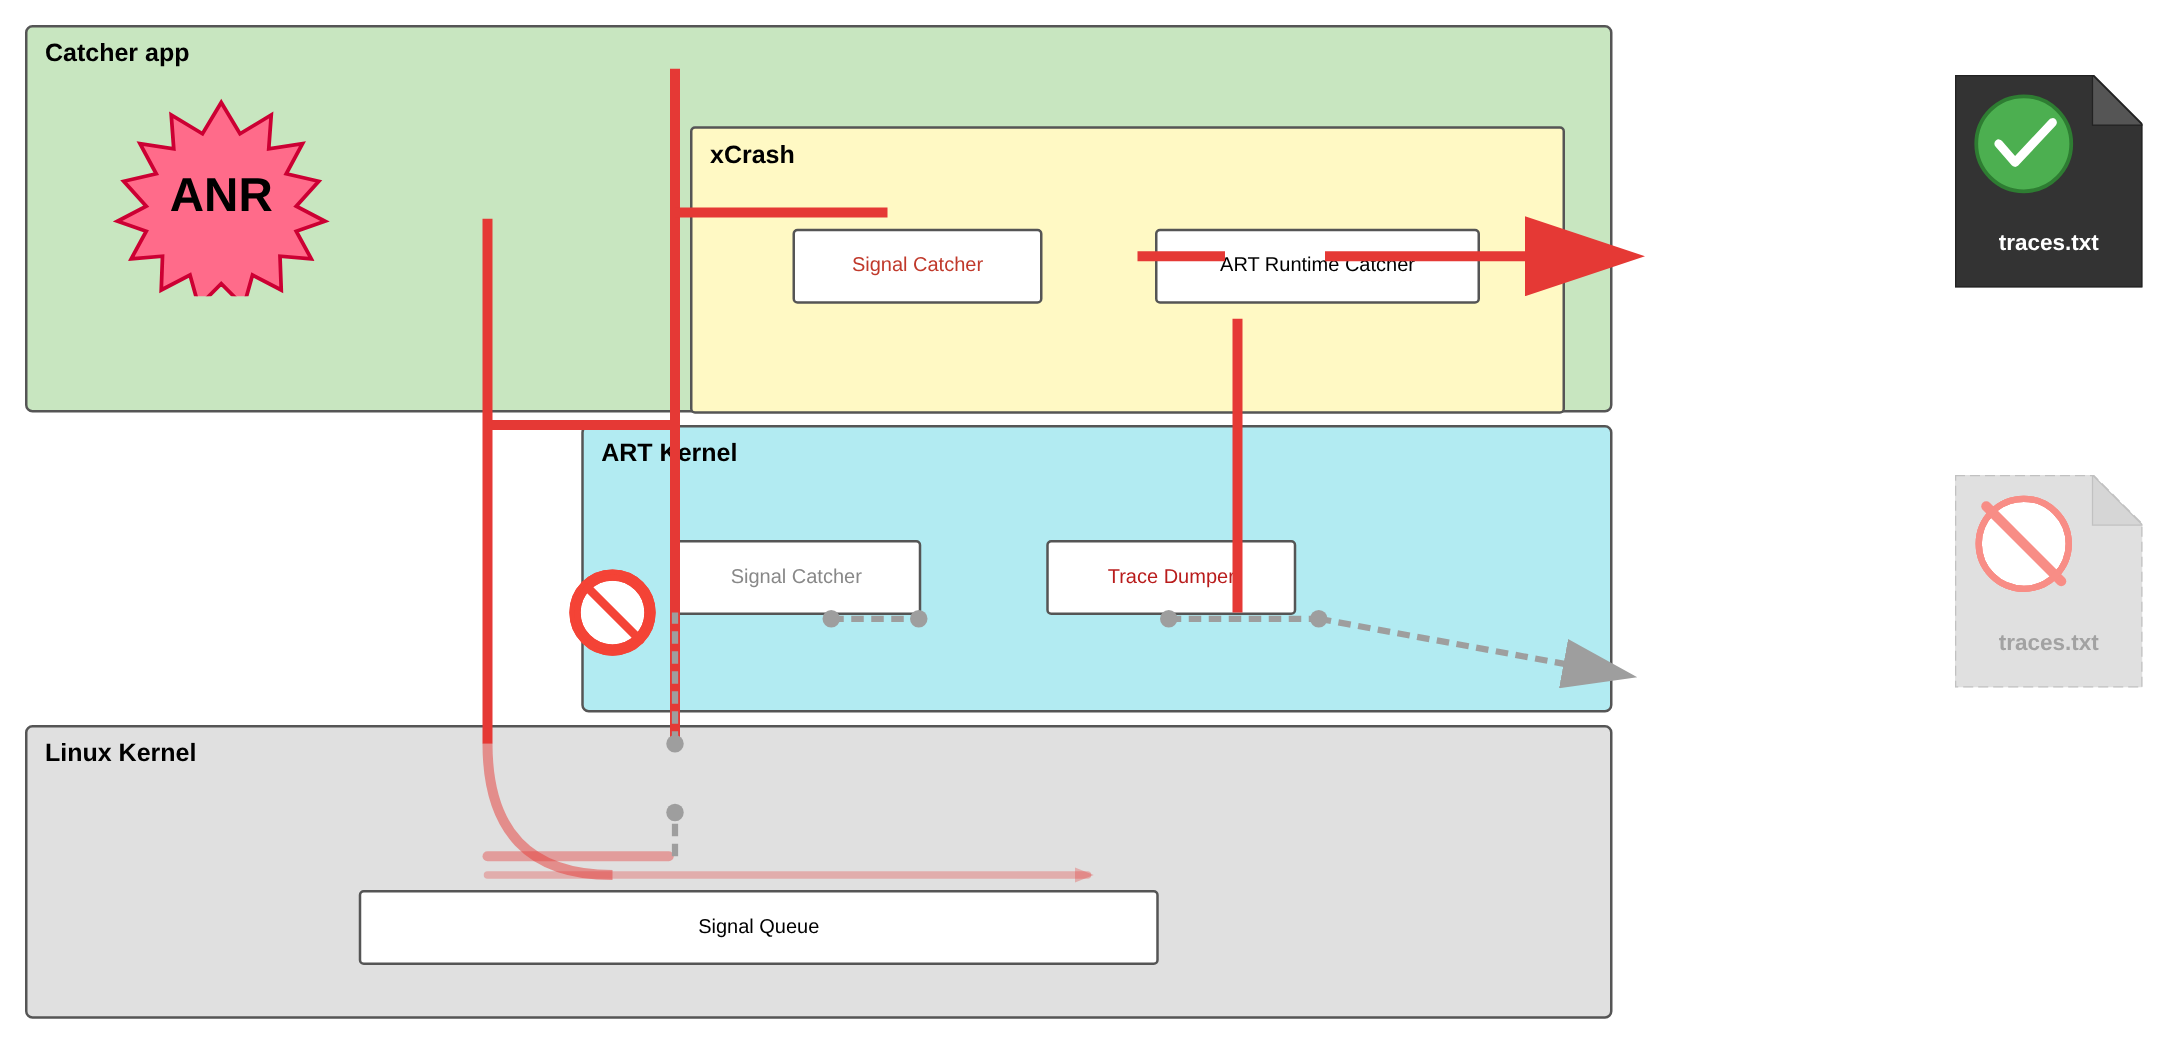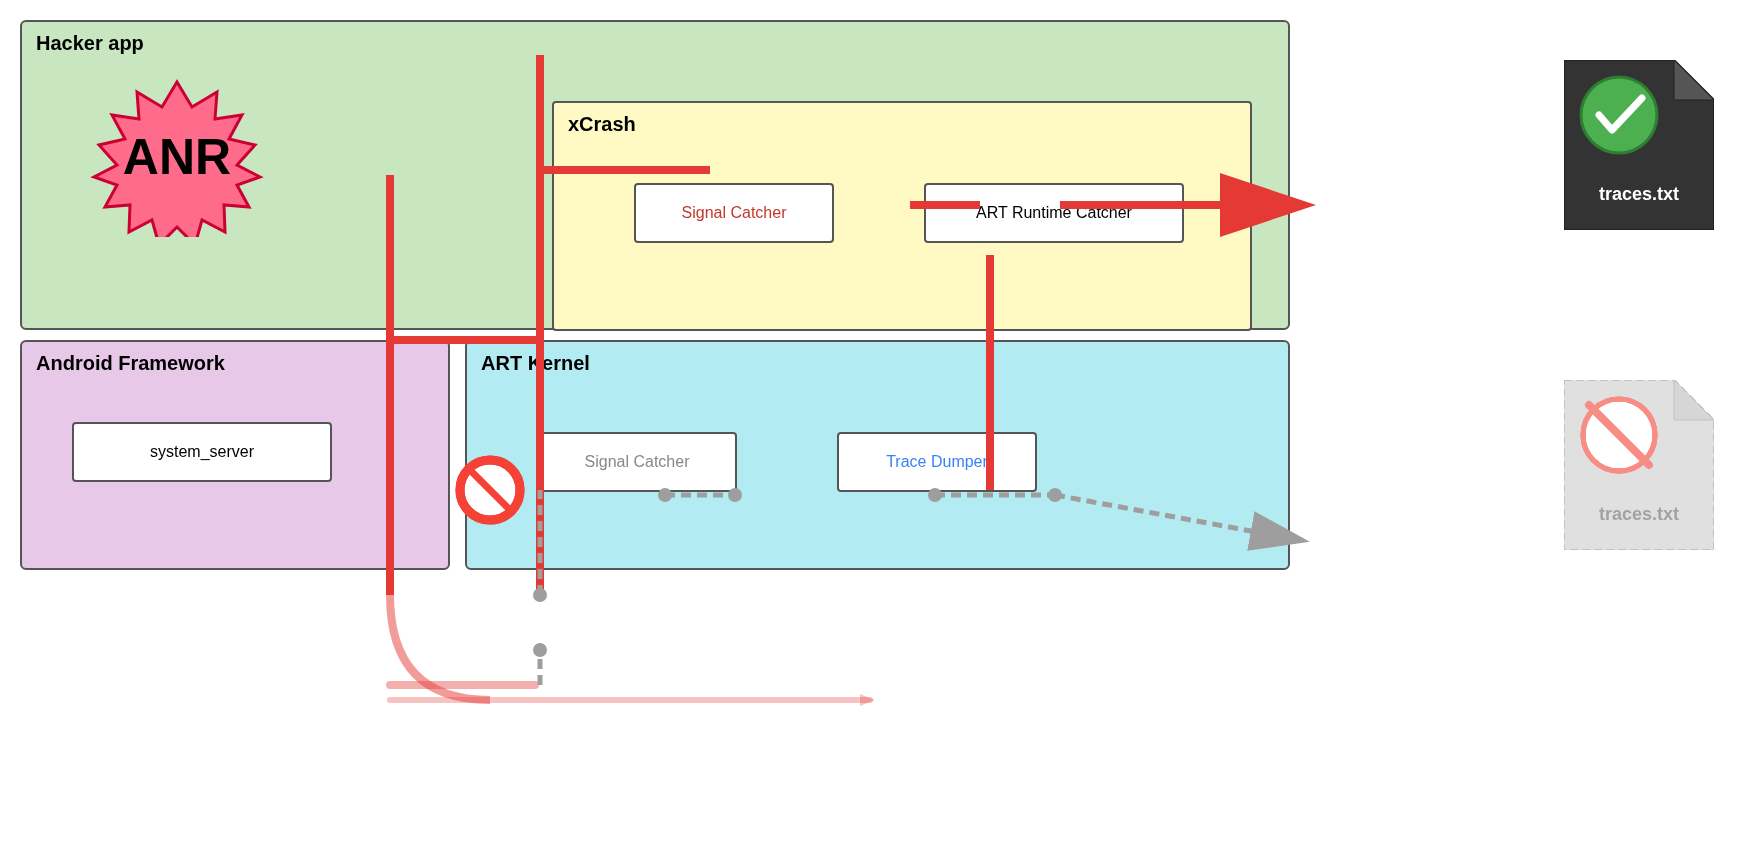--- a/index.html
+++ b/index.html
@@ -105,21 +105,21 @@
       position: absolute;
       left: 60px;
       top: 60px;
       width: 200px;
       height: 160px;
       display: flex;
       align-items: center;
       justify-content: center;
     }
     .anr-text {
-      font-size: 50px;
+      font-size: 38px;
       font-weight: bold;
       color: #000;
       z-index: 2;
       position: relative;
     }
     .burst-svg {
       position: absolute;
       top: 0;
       left: 0;
       width: 100%;
@@ -208,21 +208,21 @@
       height: 170px;
       opacity: 0.6;
     }
   </style>
 </head>
 <body>
 
 <div class="diagram-container">
 
   <div class="layer android-app">
-    <span class="layer-label">Hacker app</span>
+    <span class="layer-label">Catcher app</span>
 
     <div class="anr-burst" style="left:55px; top:55px;">
       <svg class="burst-svg" viewBox="0 0 200 160">
         <polygon points="100,5 115,30 140,15 138,42 165,38 152,62 178,68 160,88 183,100 160,108 172,130 147,128 148,155 125,143 118,168 100,150 82,168 75,143 52,155 53,128 28,130 40,108 17,100 40,88 22,68 48,62 35,38 62,42 60,15 85,30" fill="#ff6b8a" stroke="#cc0033" stroke-width="3"></polygon>
       </svg>
       <span class="anr-text">ANR</span>
     </div>
 
     <div class="xcrash-box">
       <span class="xcrash-label">xCrash</span>
@@ -230,40 +230,40 @@
       <div class="component-box signal-catcher-xcrash">
         <span style="color:#c0392b;">Signal Catcher</span>
       </div>
 
       <div class="component-box art-runtime-hacker">
         <span>ART Runtime Catcher</span>
       </div>
     </div>
   </div>
 
-  <div class="layer android-framework">
-    <span class="layer-label">Android Framework</span>
-
-    <div class="component-box system-server">
-      <span>system_server</span>
-    </div>
-  </div>
 
   <div class="layer art-runtime">
     <span class="layer-label">ART Kernel</span>
 
     <div class="component-box signal-catcher-art">
       <span style="color:#888;">Signal Catcher</span>
     </div>
 
     <div class="component-box trace-dumper">
-      <span style="color:#3b82f6;">Trace Dumper</span>
-    </div>
-  </div>
-
+      <span style="color:#b91c1c;">Trace Dumper</span>
+    </div>
+  </div>
+
+  <div class="layer linux-kernel">
+    <span class="layer-label">Linux Kernel</span>
+
+    <div class="signal-queue">
+      <span>Signal Queue</span>
+    </div>
+  </div>
 
   <div class="doc-good">
     <svg viewBox="0 0 150 170" xmlns="http://www.w3.org/2000/svg">
       <polygon points="0,0 110,0 150,40 150,170 0,170" fill="#333" stroke="#222" stroke-width="2"></polygon>
       <polygon points="110,0 150,40 110,40" fill="#555" stroke="#222" stroke-width="1"></polygon>
 
       <circle cx="55" cy="55" r="38" fill="#4caf50" stroke="#2e7d32" stroke-width="3"></circle>
       <polyline points="35,55 48,70 78,38" fill="none" stroke="white" stroke-width="7" stroke-linecap="round" stroke-linejoin="round"></polyline>
 
       <text x="75" y="140" text-anchor="middle" fill="white" font-size="18" font-family="Arial" font-weight="bold">traces.txt</text>

